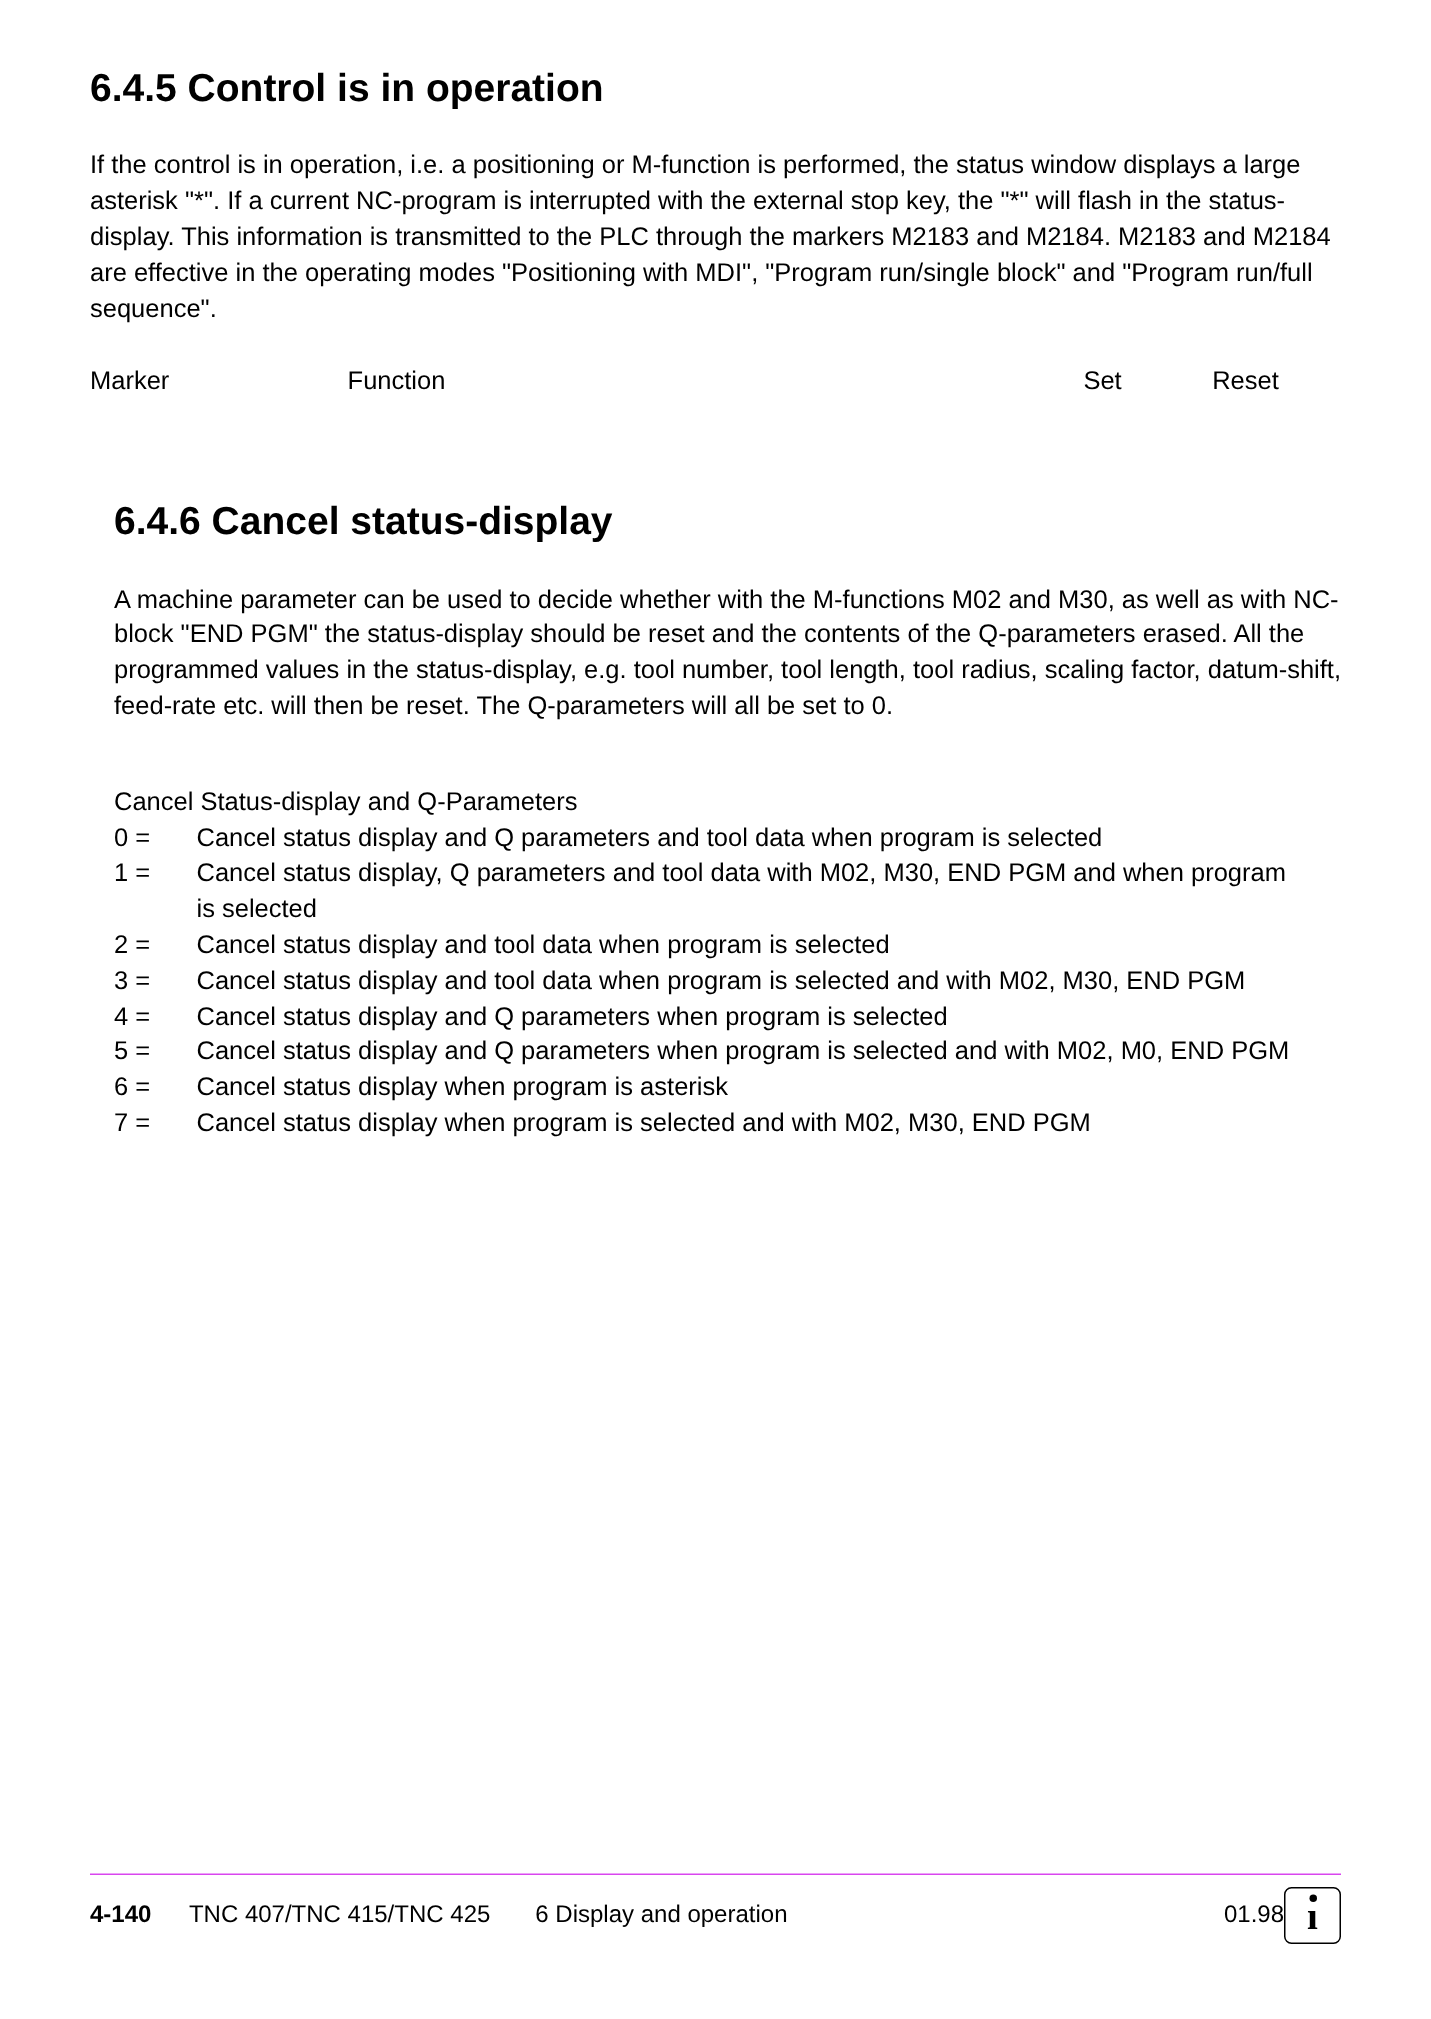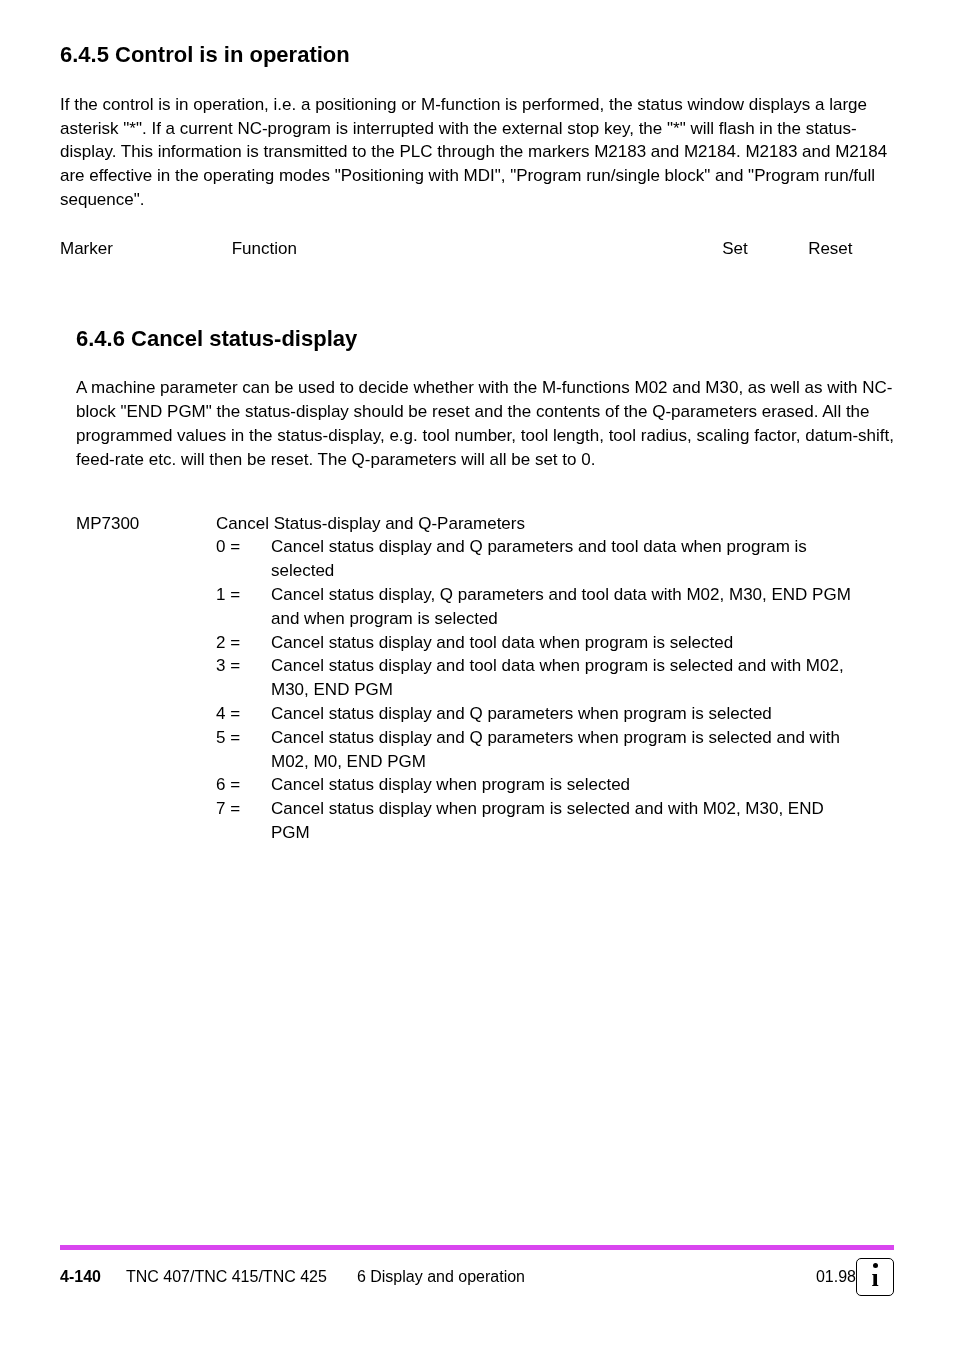--- a/index.html
+++ b/index.html
@@ -12,21 +12,21 @@
       font-size: 17px;
       line-height: 1.4;
       color: #000;
       background: #fff;
       width: 954px;
       height: 1346px;
       position: relative;
       padding: 40px 60px 50px 60px;
     }
     h2 {
-      font-size: 22px;
+      font-size: 26px;
       font-weight: bold;
       margin-bottom: 22px;
     }
     .body-text {
       margin-bottom: 25px;
     }
     .marker-table {
       display: table;
       width: 100%;
       margin-bottom: 40px;
@@ -77,21 +77,21 @@
     }
     .entry-desc {
       flex: 1;
       padding-right: 30px;
     }
     .footer {
       position: absolute;
       bottom: 50px;
       left: 60px;
       right: 60px;
-      border-top: 5px solid #d946ef;
+      border-top: 1px solid #d946ef;
       padding-top: 8px;
       display: flex;
       align-items: center;
       font-size: 16px;
       justify-content: center;
     }
     .footer-page {
       font-weight: bold;
       margin-right: 25px;
     }
@@ -146,21 +146,20 @@
     <div class="marker-cell col-set">Set</div>
     <div class="marker-cell col-reset">Reset</div>
   </div>
 </div>
 
 <div class="section2">
   <h2>6.4.6  Cancel status-display</h2>
   <p class="body-text">A machine parameter can be used to decide whether with the M-functions M02 and M30, as well as with NC-block "END PGM" the status-display should be reset and the contents of the Q-parameters erased. All the programmed values in the status-display, e.g. tool number, tool length, tool radius, scaling factor, datum-shift, feed-rate etc. will then be reset. The Q-parameters will all be set to 0.</p>
 
   <div class="mp-block">
-    <div class="mp-label">MP7300</div>
     <div class="mp-content">
       <div class="mp-title">Cancel Status-display and Q-Parameters</div>
       <div class="entry-list">
         <div class="entry-item">
           <div class="entry-num">0 =</div>
           <div class="entry-desc">Cancel status display and Q parameters and tool data when program is selected</div>
         </div>
         <div class="entry-item">
           <div class="entry-num">1 =</div>
           <div class="entry-desc">Cancel status display, Q parameters and tool data with M02, M30, END PGM and when program is selected</div>
@@ -176,21 +175,21 @@
         <div class="entry-item">
           <div class="entry-num">4 =</div>
           <div class="entry-desc">Cancel status display and Q parameters when program is selected</div>
         </div>
         <div class="entry-item">
           <div class="entry-num">5 =</div>
           <div class="entry-desc">Cancel status display and Q parameters when program is selected and with M02, M0, END PGM</div>
         </div>
         <div class="entry-item">
           <div class="entry-num">6 =</div>
-          <div class="entry-desc">Cancel status display when program is selected</div>
+          <div class="entry-desc">Cancel status display when program is asterisk</div>
         </div>
         <div class="entry-item">
           <div class="entry-num">7 =</div>
           <div class="entry-desc">Cancel status display when program is selected and with M02, M30, END PGM</div>
         </div>
       </div>
     </div>
   </div>
 </div>
 

